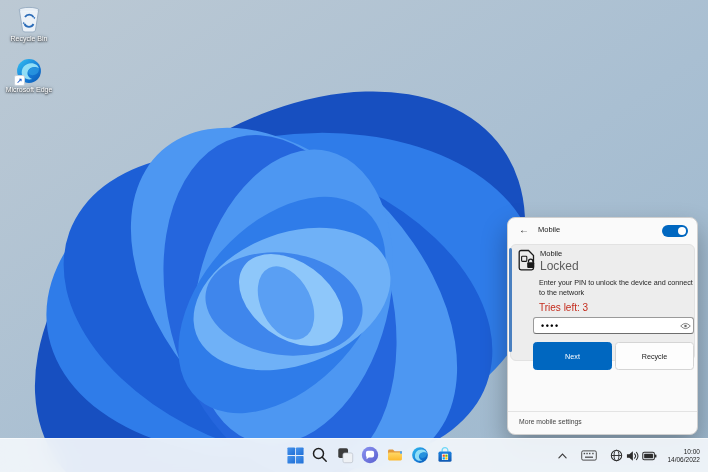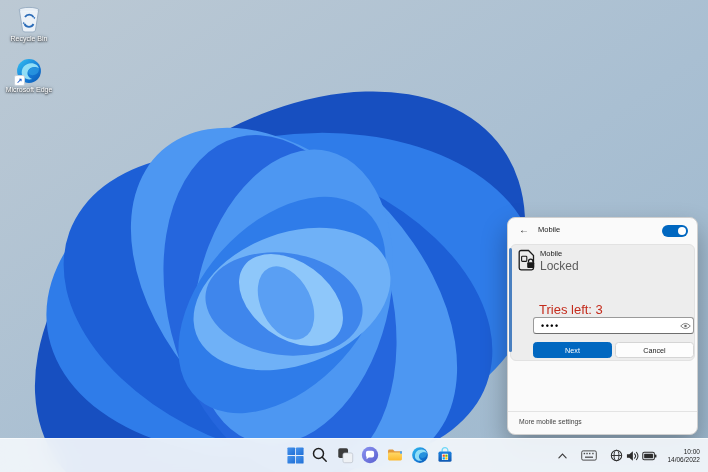--- a/index.html
+++ b/index.html
@@ -33,29 +33,29 @@
 
   .net-card{position:absolute;left:2px;right:2px;top:26px;height:117px;
     background:#ededed;border:1px solid #e2e2e2;border-radius:6px;box-sizing:border-box;}
   .scroll-ind{position:absolute;left:1px;top:30px;width:3px;height:104px;
     background:#4a80c0;border-radius:2px;}
   .sim-icon{position:absolute;left:7px;top:4px;}
   .net-name{position:absolute;left:29px;top:4px;font-size:7.5px;color:#1a1a1a;}
   .net-status{position:absolute;left:29px;top:14px;font-size:12px;color:#5d5d5d;}
   .net-instr{position:absolute;left:28px;top:33px;width:156px;
     font-size:7.2px;line-height:9.5px;color:#1f1f1f;}
-  .net-tries{position:absolute;left:28px;top:57px;font-size:13px;color:#c42b1c;}
+  .net-tries{position:absolute;left:28px;top:57px;font-size:10px;color:#c42b1c;}
   .pin-box{position:absolute;left:22px;top:72px;width:161px;height:17px;
     background:#fff;border:1px solid #9a9a9a;border-bottom:1.6px solid #6e6e6e;
     border-radius:3px;box-sizing:border-box;display:flex;align-items:center;}
   .pin-dots{flex:1;padding-left:7px;font-size:9px;font-weight:bold;
     letter-spacing:1.5px;color:#000;line-height:10px;}
   .eye-btn{width:16px;height:13px;display:flex;align-items:center;
     justify-content:center;cursor:pointer;}
-  .btn-row{position:absolute;left:22px;top:97px;width:161px;height:16px;display:flex;gap:3px;}
+  .btn-row{position:absolute;left:22px;top:97px;width:161px;height:28px;display:flex;gap:3px;}
   .btn{flex:1;border-radius:3.5px;font-size:7.2px;display:flex;align-items:center;
     justify-content:center;cursor:pointer;box-sizing:border-box;}
   .btn-primary{background:#0067c0;color:#fff;border:1px solid #0067c0;}
   .btn-secondary{background:#fdfdfd;color:#1b1b1b;border:1px solid #d5d5d5;}
   .fly-divider{position:absolute;left:0;right:0;top:193px;height:1px;background:#e3e3e3;}
   .fly-footer{position:absolute;left:11px;top:200px;font-size:6.8px;color:#454545;cursor:pointer;}
 
   
   #taskbar{position:absolute;left:0;right:0;bottom:0;height:33px;
     background:rgba(241,245,250,.94);border-top:1px solid rgba(255,255,255,.55);
@@ -140,35 +140,36 @@
 
     <div class="net-card">
       <svg class="sim-icon" width="18" height="22" viewBox="0 0 18 22">
         <path d="M3 1.5 h7.5 l5 5 V19 a1.8 1.8 0 0 1 -1.8 1.8 H3 A1.8 1.8 0 0 1 1.2 19 V3.3 A1.8 1.8 0 0 1 3 1.5 Z" fill="#ededed" stroke="#1b1b1b" stroke-width="1.3"></path>
         <rect x="3.6" y="7.2" width="5.2" height="5.2" rx="0.8" fill="none" stroke="#1b1b1b" stroke-width="1.1"></rect>
         <path d="M10.5 13.5 v-1.2 a2.2 2.2 0 0 1 4.4 0 v1.2" fill="none" stroke="#1b1b1b" stroke-width="1.3"></path>
         <rect x="9.2" y="13.3" width="7" height="5.6" rx="1" fill="#1b1b1b"></rect>
       </svg>
       <div class="net-name">Mobile</div>
       <div class="net-status">Locked</div>
+      <div class="net-instr">Enter your PIN to unlock the device and connect to the network</div>
       <div class="net-tries">Tries left: 3</div>
 
       <div class="pin-box">
         <div class="pin-dots">••••</div>
         <div class="eye-btn">
           <svg width="11" height="8" viewBox="0 0 16 10">
             <path d="M1 5 Q8 -2.5 15 5 Q8 12.5 1 5 Z" fill="none" stroke="#6b6b6b" stroke-width="1.2"></path>
             <circle cx="8" cy="5" r="1.8" fill="#6b6b6b"></circle>
           </svg>
         </div>
       </div>
 
       <div class="btn-row">
         <div class="btn btn-primary">Next</div>
-        <div class="btn btn-secondary">Cancel</div>
+        <div class="btn btn-secondary">Recycle</div>
       </div>
     </div>
     <div class="scroll-ind"></div>
 
     <div class="fly-divider"></div>
     <div class="fly-footer">More mobile settings</div>
   </div>
 
   <div id="taskbar">
     <div class="tb-center">

